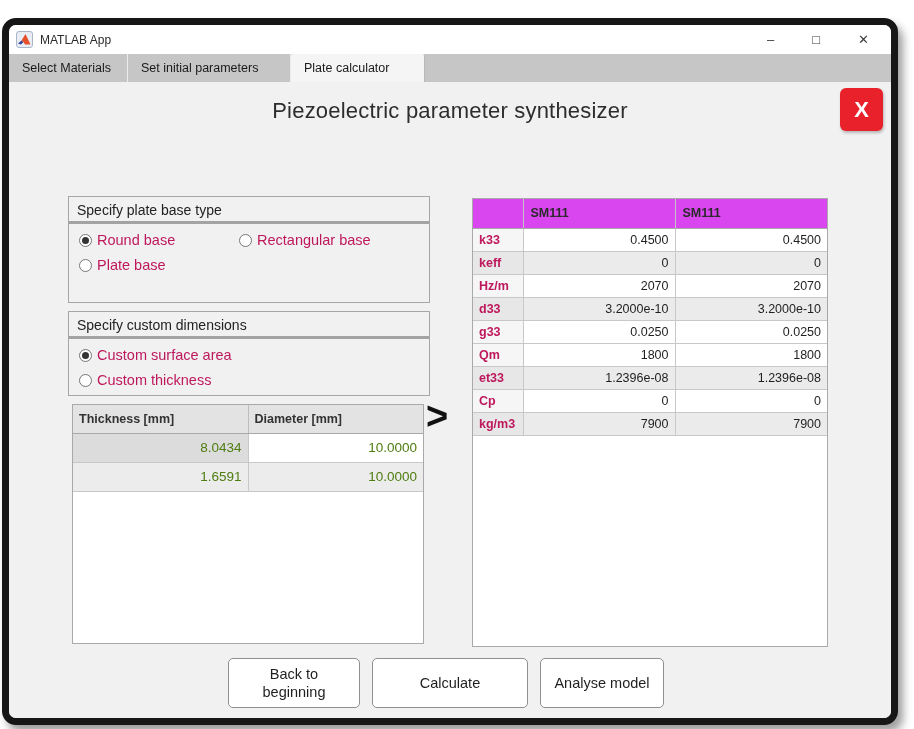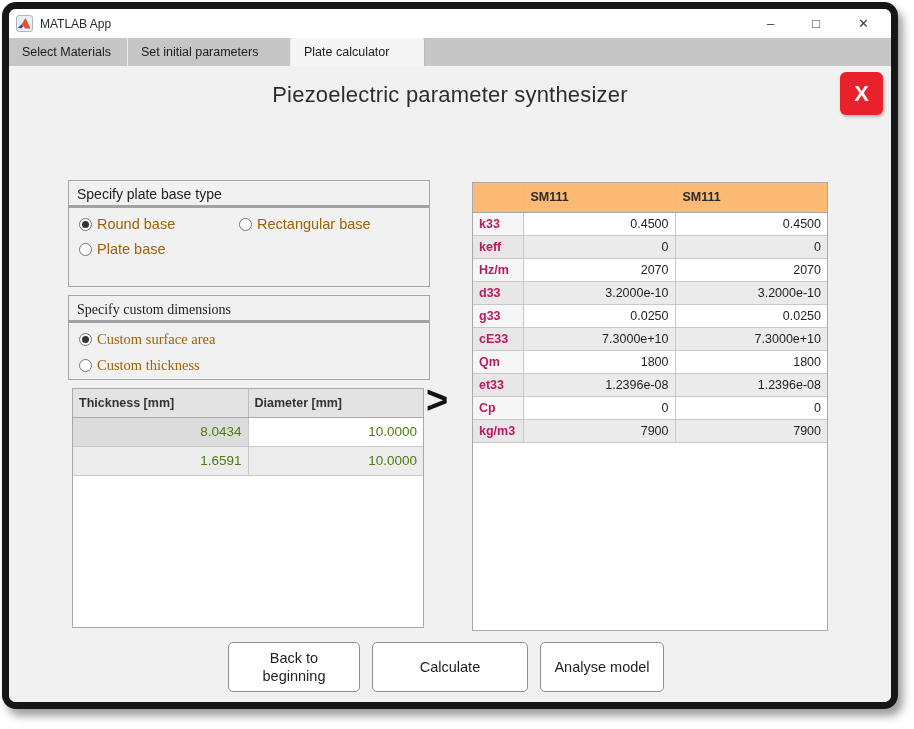--- a/index.html
+++ b/index.html
@@ -1,20 +1,20 @@
 <!DOCTYPE html>
 <html><head>
 <meta charset="utf-8">
 <style>
   * { margin:0; padding:0; box-sizing:border-box; }
   html,body { width:914px; height:729px; background:#ffffff; font-family:"Liberation Sans","DejaVu Sans",sans-serif; }
   .stage { position:relative; width:914px; height:729px; overflow:hidden; }
 
   
-  .frame { position:absolute; left:2px; top:2px; width:896px; height:707px;
+  .frame { position:absolute; left:2px; top:18px; width:896px; height:707px;
            border:7px solid #161616; border-radius:14px; background:#f1f1f1;
            box-shadow:5px 7px 9px rgba(40,40,40,.45); overflow:hidden; }
   .window { position:relative; width:882px; height:693px; }
 
   
   .titlebar { position:absolute; left:0; top:0; width:882px; height:29px; background:#ffffff;
               display:flex; align-items:center; padding:0 10px 0 7px; }
   .app-icon { width:17px; height:17px; margin-right:7px; flex:0 0 auto; }
   .win-title { font-size:12px; color:#2b2b2b; }
   .win-controls { margin-left:auto; display:flex; align-items:center; gap:38px; padding-right:12px; }
@@ -33,32 +33,32 @@
   .body { position:absolute; left:0; top:57px; width:882px; height:636px; background:#f1f1f1; }
   .page-title { position:absolute; left:0; top:16px; width:100%; text-align:center;
                 font-size:22px; color:#2d2d2d; letter-spacing:.2px; }
   .close-x { position:absolute; left:831px; top:6px; width:43px; height:43px; border:none;
              border-radius:6px; background:#e8212b; color:#ffffff; font-size:22px; font-weight:bold;
              font-family:"Liberation Sans","DejaVu Sans",sans-serif; box-shadow:1px 2px 3px rgba(0,0,0,.25); cursor:pointer; }
 
   
   .panel { position:absolute; border:1px solid #a6a6a6; background:#f1f1f1; }
   .panel.p1 { left:59px; top:114px; width:362px; height:107px; }
-  .panel.p2 { left:59px; top:229px; width:362px; height:85px;font-family:Liberation Serif, serif; }
+  .panel.p2 { left:59px; top:229px; width:362px; height:85px; }
   .panel-title { height:27px; line-height:27px; padding-left:8px; font-size:14px; color:#222;
                  border-bottom:3px solid #a3a3a3; }
   .panel-body { padding:8px 10px 0 10px; display:flex; flex-direction:column; gap:9px; }
   .radio-row { display:flex; }
   .radio { display:flex; align-items:center; gap:5px; cursor:pointer; }
   .radio.w160 { width:160px; }
   .rb { width:13px; height:13px; border-radius:50%; border:1px solid #767676; background:#ffffff; flex:0 0 auto; }
   .rb.checked { position:relative; }
   .rb.checked::after { content:""; position:absolute; left:2px; top:2px; width:7px; height:7px;
                        border-radius:50%; background:#333333; }
-  .rlabel { font-size:14.5px; color:#a16207; }
+  .rlabel { font-size:14.5px; color:#be185d; }
 
   
   .dim-table { position:absolute; left:63px; top:322px; width:352px; height:240px;
                border:1px solid #a9a9a9; background:#ffffff; }
   .dim-table table { border-collapse:collapse; width:100%; table-layout:fixed; }
   .dim-table th { height:28px; background:#e3e3e3; border-bottom:1px solid #a9a9a9; border-right:1px solid #bdbdbd;
                   font-size:12.5px; font-weight:bold; color:#333; text-align:left; padding-left:6px; }
   .dim-table th:last-child { border-right:none; }
   .dim-table td { height:29px; font-size:13.5px; color:#4d7c0f; text-align:right; padding-right:6px;
                   border-bottom:1px solid #c8c8c8; border-right:1px solid #c8c8c8; }
@@ -68,21 +68,21 @@
   td.c-mid   { background:#ececec; }
 
   
   .arrow { position:absolute; left:417px; top:313px; font-size:38px; font-weight:bold; color:#111; }
 
   
   .res-table { position:absolute; left:463px; top:116px; width:356px; height:449px;
                border:1px solid #a9a9a9; background:#ffffff; }
   .res-table table { border-collapse:collapse; width:100%; table-layout:fixed; }
   .res-table col.chdr { width:50px; }
-  .res-table th { height:29px; background:#fdba74; border-bottom:1px solid #a9a9a9; border-right:1px solid #c4c4c4;
+  .res-table th { height:29px; background:#d946ef; border-bottom:1px solid #a9a9a9; border-right:1px solid #c4c4c4;
                   font-size:12.5px; font-weight:bold; color:#2a2a2a; text-align:left; padding-left:7px; }
   .res-table th:last-child { border-right:none; }
   .res-table td { height:23px; font-size:12.5px; color:#1f1f1f; text-align:right; padding-right:6px;
                   border-bottom:1px solid #c8c8c8; border-right:1px solid #c8c8c8; }
   .res-table td:last-child { border-right:none; }
   .res-table td.rowhdr { font-weight:bold; text-align:left; padding-left:6px; color:#be185d; }
   tr.r-white td { background:#ffffff; } tr.r-white td.rowhdr { background:#f6f6f6; }
   tr.r-gray td  { background:#ebebeb; } tr.r-gray td.rowhdr  { background:#e7e7e7; }
 
   
@@ -221,25 +221,20 @@
               <tr class="r-gray">
                 <td class="rowhdr">d33</td>
                 <td>3.2000e-10</td>
                 <td>3.2000e-10</td>
               </tr>
               <tr class="r-white">
                 <td class="rowhdr">g33</td>
                 <td>0.0250</td>
                 <td>0.0250</td>
               </tr>
-              <tr class="r-gray">
-                <td class="rowhdr">cE33</td>
-                <td>7.3000e+10</td>
-                <td>7.3000e+10</td>
-              </tr>
               <tr class="r-white">
                 <td class="rowhdr">Qm</td>
                 <td>1800</td>
                 <td>1800</td>
               </tr>
               <tr class="r-gray">
                 <td class="rowhdr">et33</td>
                 <td>1.2396e-08</td>
                 <td>1.2396e-08</td>
               </tr>

